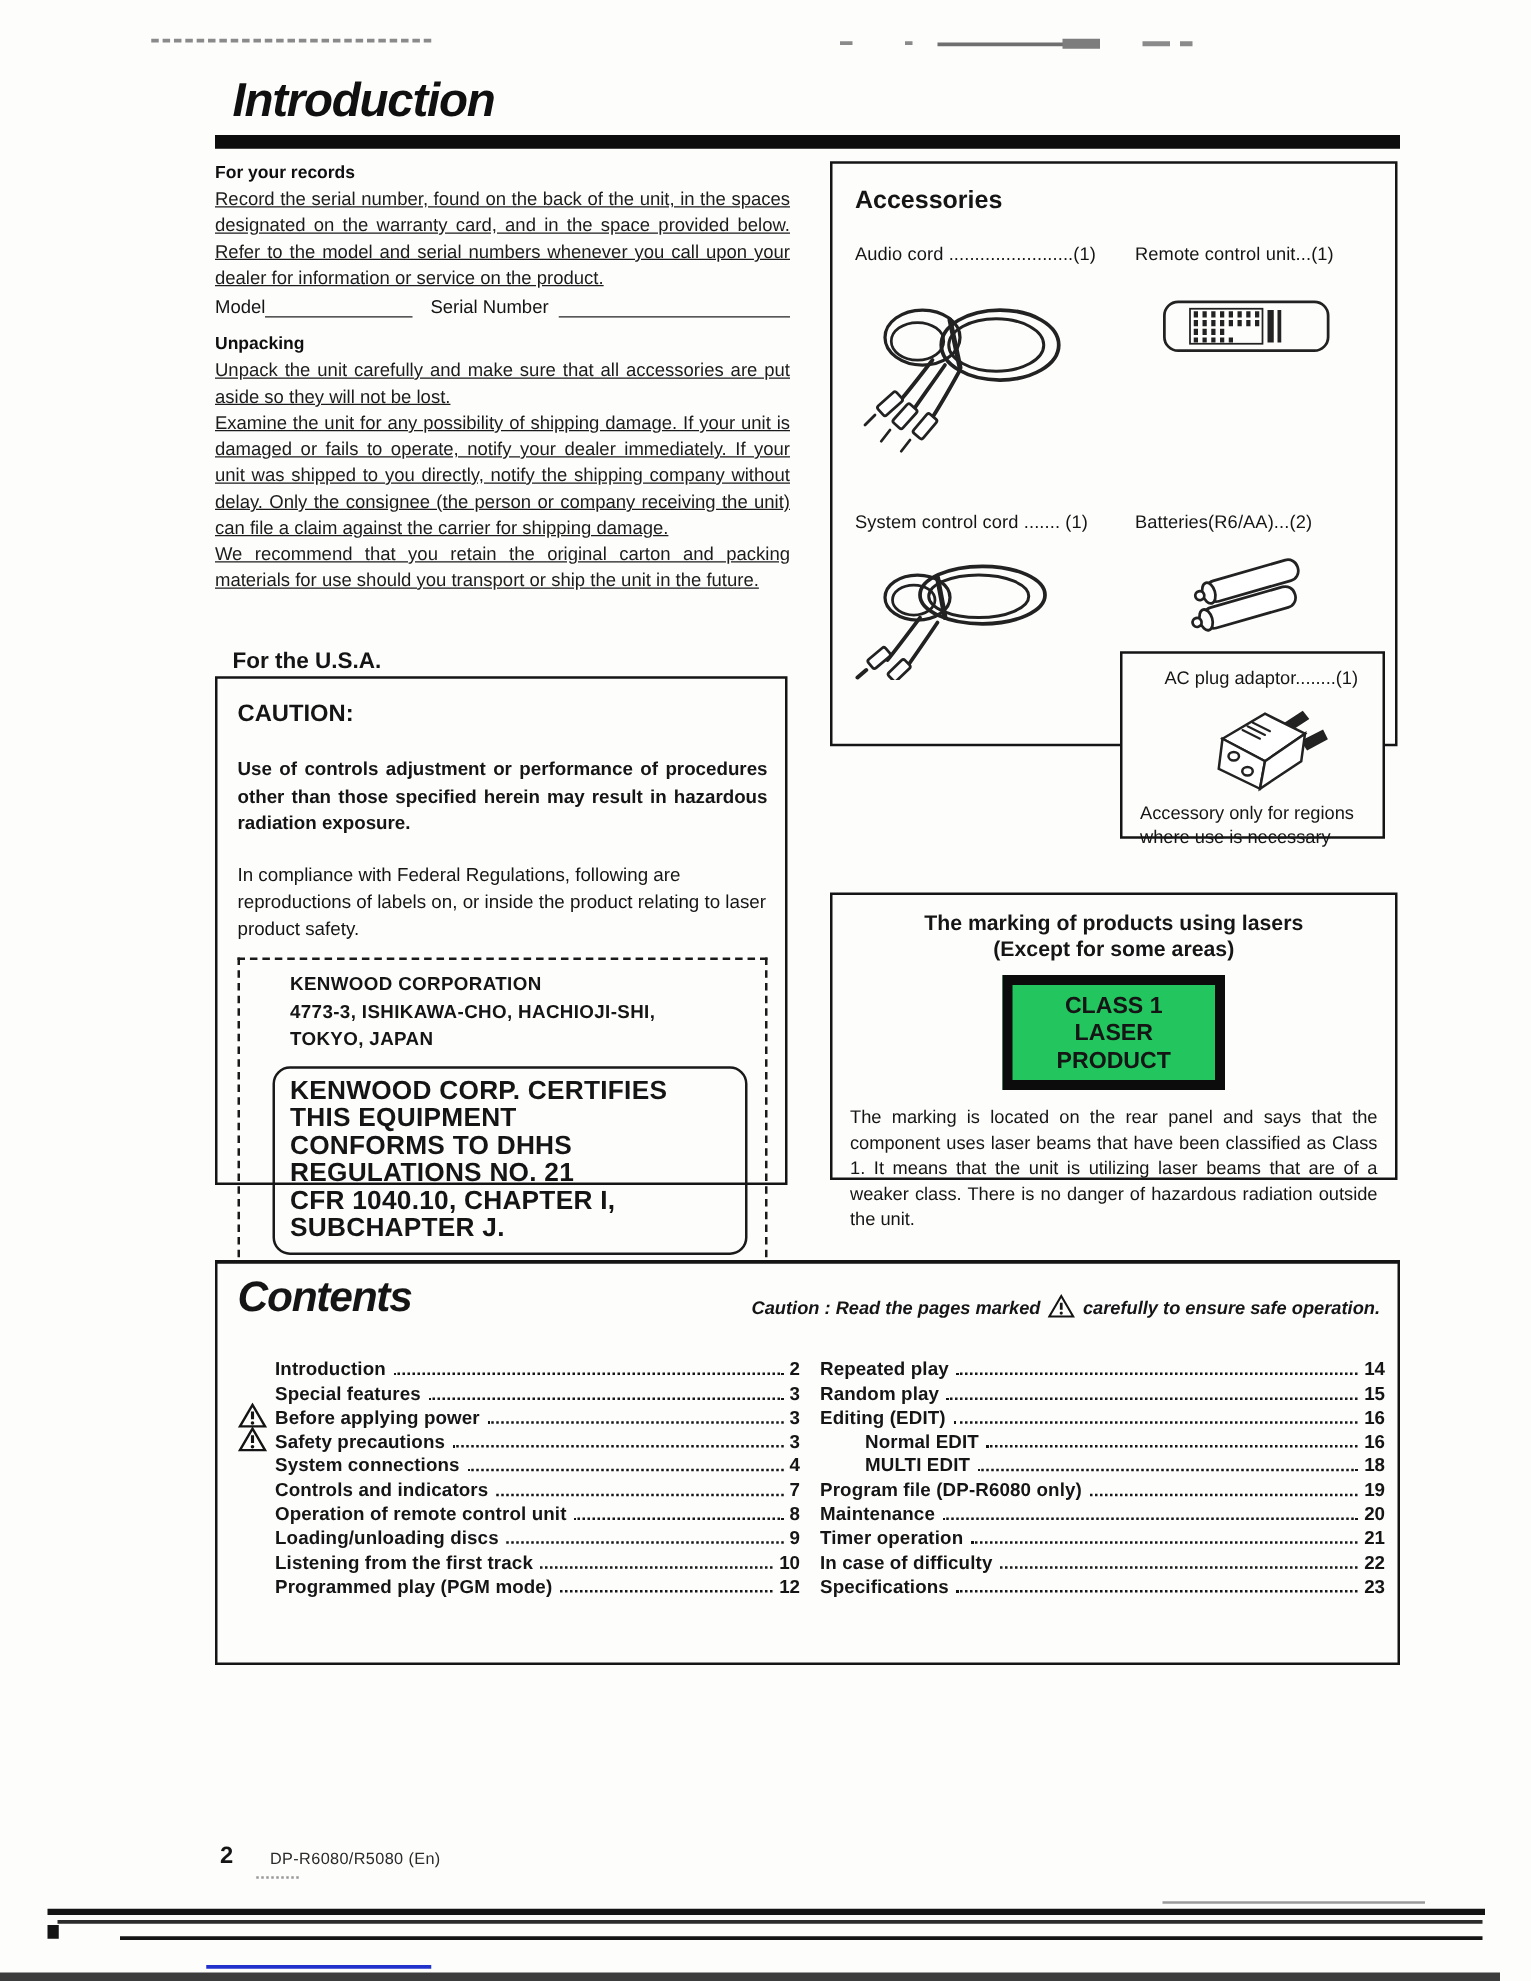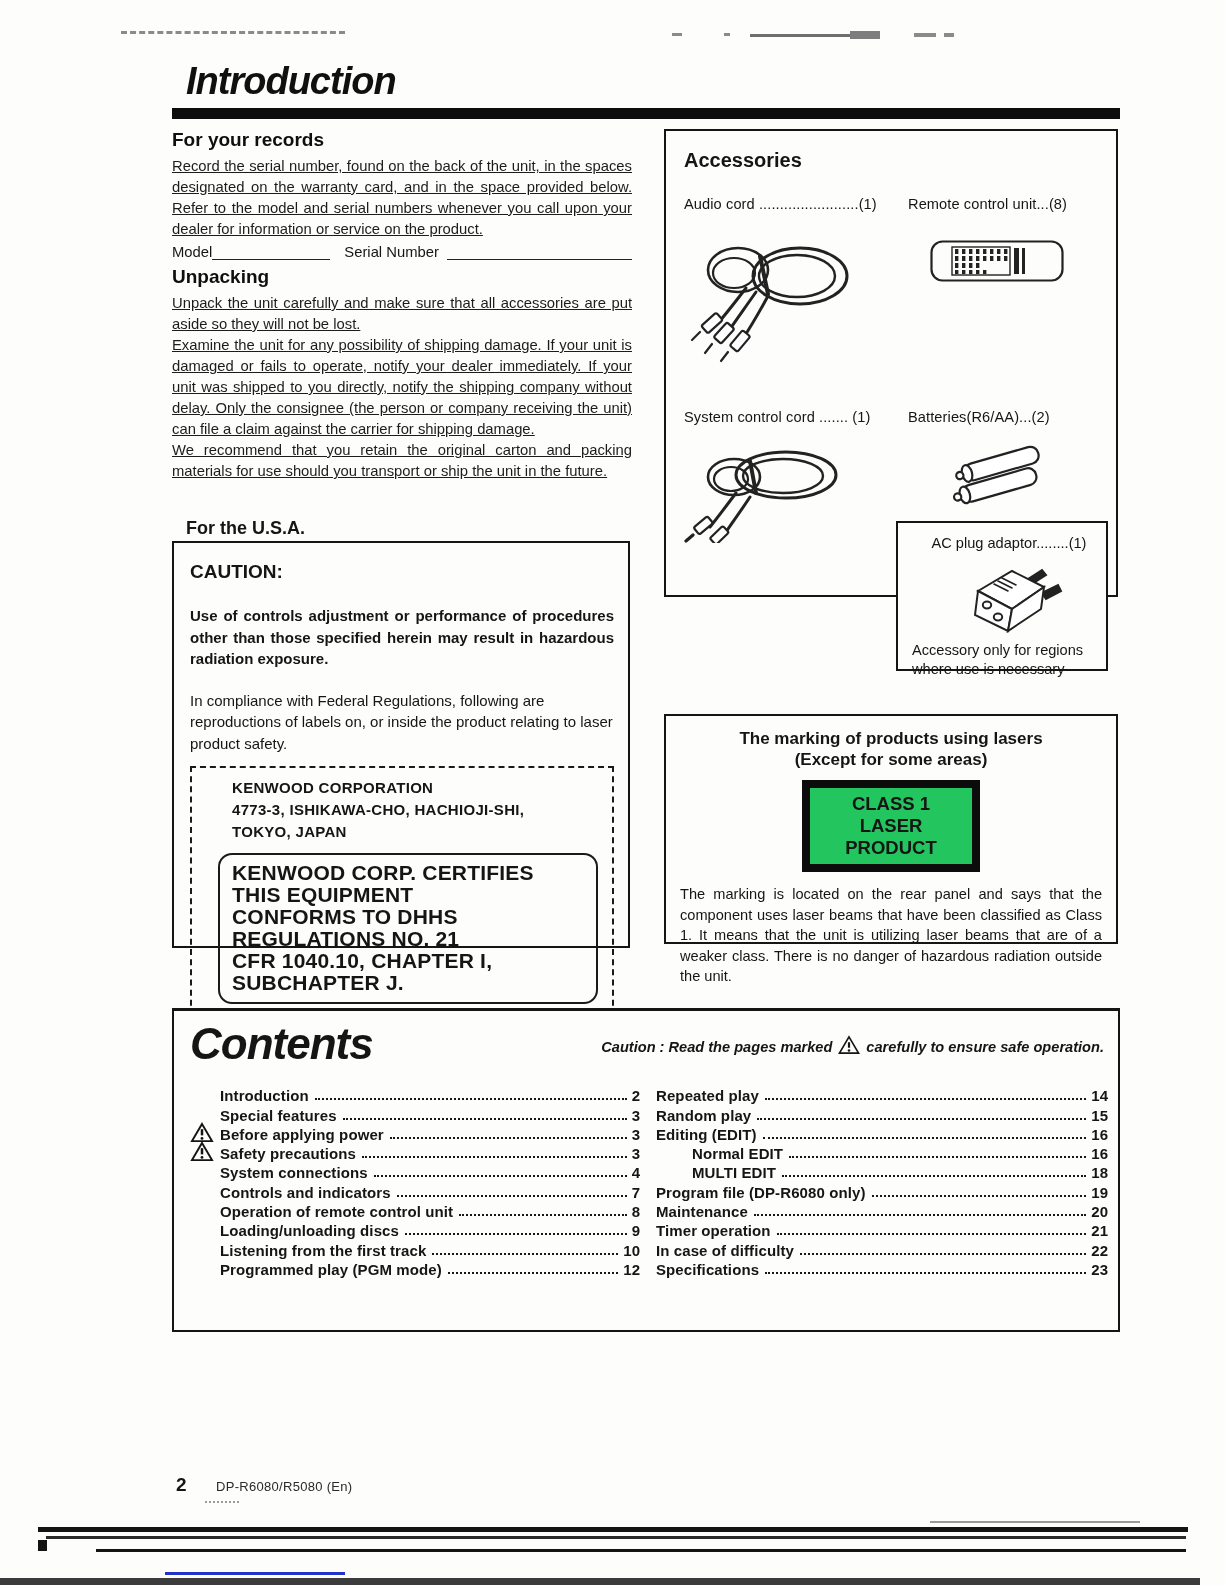--- a/index.html
+++ b/index.html
@@ -13,21 +13,21 @@
   .artifact { position:absolute; background:#8a8a8a; }
   .dash-line { position:absolute; border-top:3px dashed #8a8a8a; }
   
   .doc-title {
     position:absolute; left:186px; top:60px;
     font-size:38px; font-weight:bold; font-style:italic; letter-spacing:-1px;
     color:#101010;
   }
   .title-rule { position:absolute; left:172px; top:108px; width:948px; height:11px; background:#0d0d0d; }
   
-  .h2 { font-size:19px; font-weight:bold; margin-bottom:5px; color:#0f0f0f; }
+  .h2 { font-size:14px; font-weight:bold; margin-bottom:5px; color:#0f0f0f; }
   .body-text { font-size:14.8px; line-height:21px; text-align:justify; color:#1c1c1c;text-decoration:underline; }
   
   .col-left { position:absolute; left:172px; width:460px; }
   .records { top:129px; }
   .model-line { display:flex; align-items:flex-end; font-size:14.8px; margin-top:4px; }
   .fill-line { border-bottom:1.6px solid #222; height:16px; }
   .fill-model { width:118px; margin-right:14px; }
   .fill-serial { flex:1; margin-left:8px; }
   .unpacking { top:266px; }
   .usa-head { position:absolute; left:186px; top:518px; font-size:18px; font-weight:bold; }
@@ -76,21 +76,21 @@
     background:#22c55e; text-align:center; font-size:18.5px; font-weight:bold;
     line-height:22px; padding:5px 2px;
   }
   .laser-body { font-size:14.6px; line-height:20.5px; text-align:justify; }
   
   .contents-box {
     position:absolute; left:172px; top:1008px; width:948px; height:324px;
     border:2px solid #151515; border-top-width:3px; background:#fdfdfc;
   }
   .contents-title {
-    position:absolute; left:16px; top:8px; font-size:44px; font-weight:bold;
+    position:absolute; left:16px; top:8px; font-size:34px; font-weight:bold;
     font-style:italic; letter-spacing:-1px;
   }
   .contents-caution {
     position:absolute; right:14px; top:24px; font-size:14.6px; font-weight:bold;
     font-style:italic; display:flex; align-items:center; gap:6px; white-space:nowrap;
   }
   .toc-col { position:absolute; top:74px; }
   .toc-left  { left:16px;  width:450px; }
   .toc-right { left:482px; width:452px; }
   .toc-row { display:flex; align-items:flex-end; height:19.3px; font-size:15px; font-weight:bold; }
@@ -183,21 +183,21 @@
               <path d="M16 106 l-8 8"></path>
               <rect x="30" y="102" width="20" height="10" rx="2" transform="rotate(-48 40 107)" fill="#fff" stroke="#222"></rect>
               <path d="M28 118 l-7 9"></path>
               <rect x="46" y="110" width="20" height="10" rx="2" transform="rotate(-50 56 115)" fill="#fff" stroke="#222"></rect>
               <path d="M44 126 l-7 9"></path>
             </g>
           </svg>
         </div>
       </div>
       <div class="acc-cell cell-remote">
-        <div class="acc-label">Remote control unit...(8)</div>
+        <div class="acc-label">Remote control unit...(1)</div>
         <div class="acc-img">
           <svg width="134" height="42" viewBox="0 0 134 42">
             <rect class="ln" x="1.5" y="1.5" width="131" height="39" rx="11" stroke-width="2.2"></rect>
             <g fill="#222">
               <rect x="22" y="7" width="58" height="28" fill="none" stroke="#222" stroke-width="1.4"></rect>
               <g>
                 <rect x="25" y="9" width="3.4" height="5"></rect>
                   <rect x="32" y="9" width="3.4" height="5"></rect>
                   <rect x="39" y="9" width="3.4" height="5"></rect>
                   <rect x="46" y="9" width="3.4" height="5"></rect>

